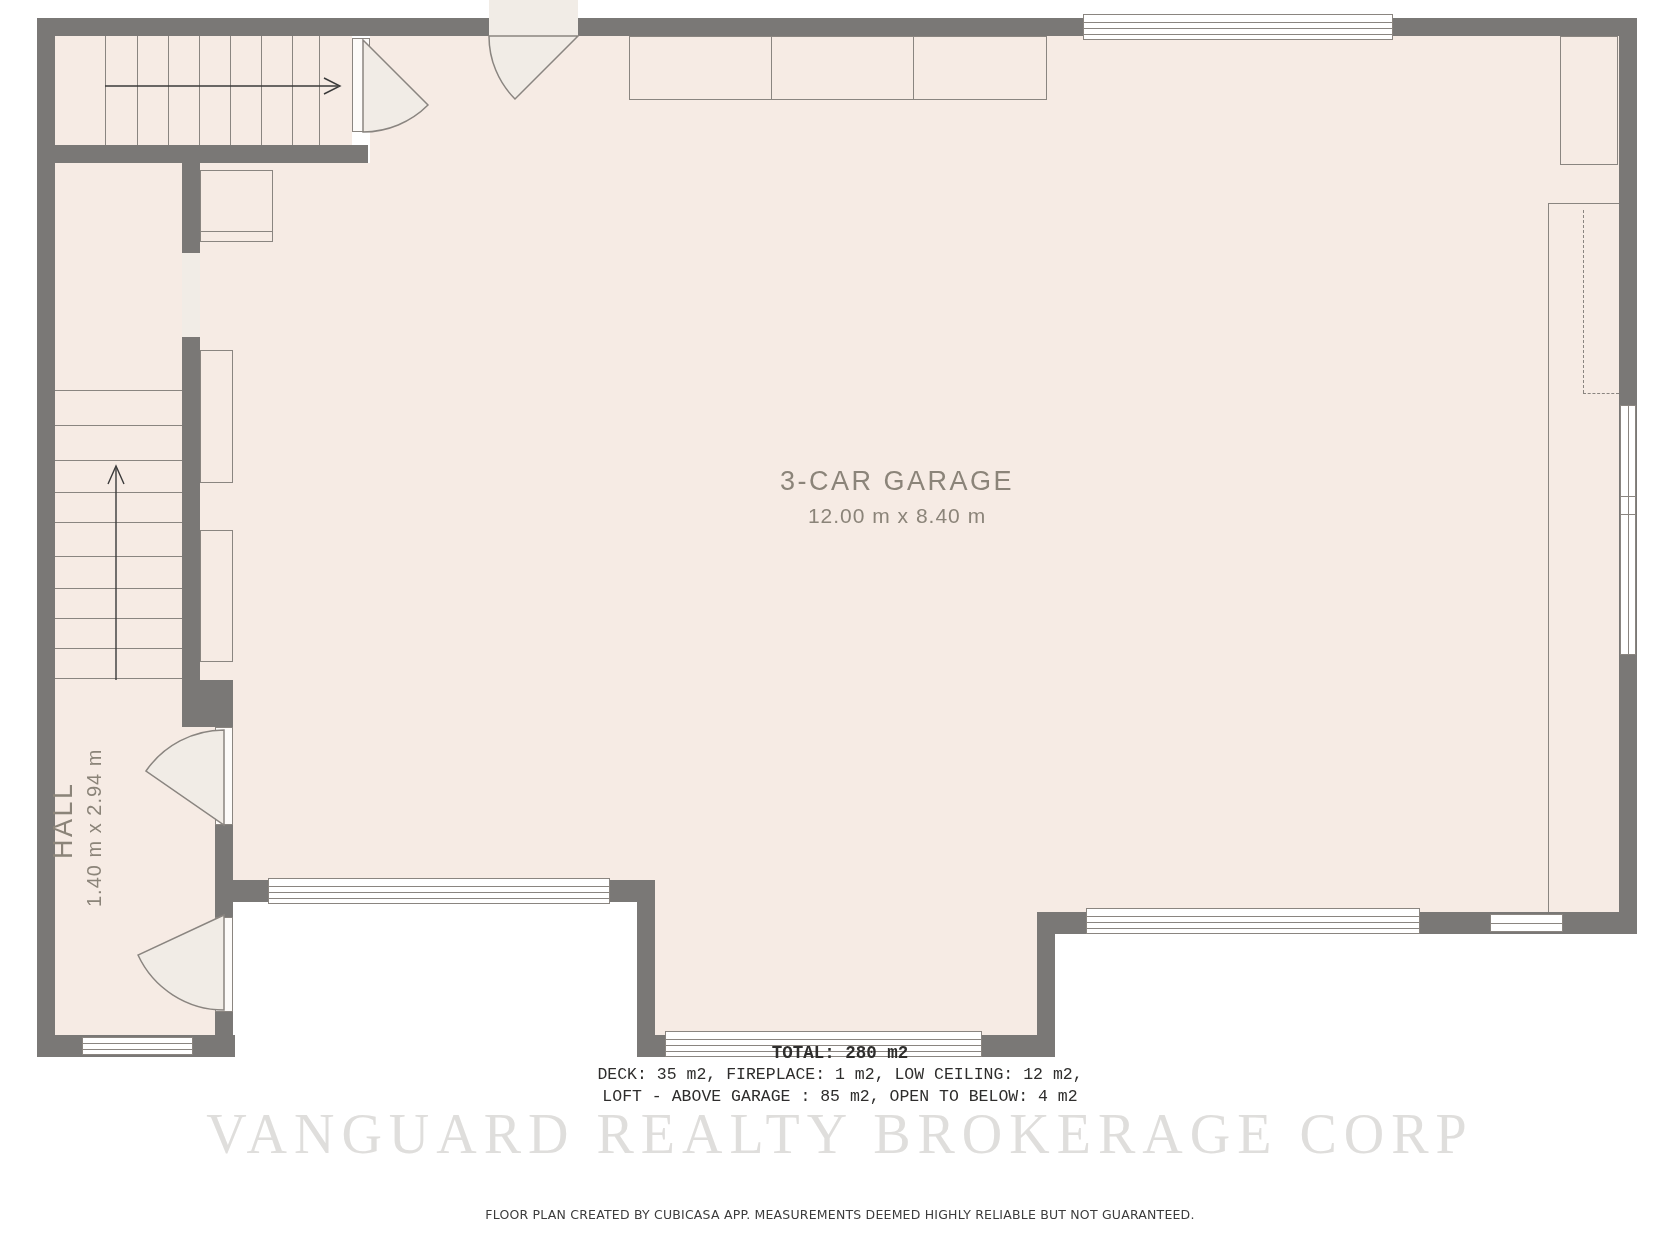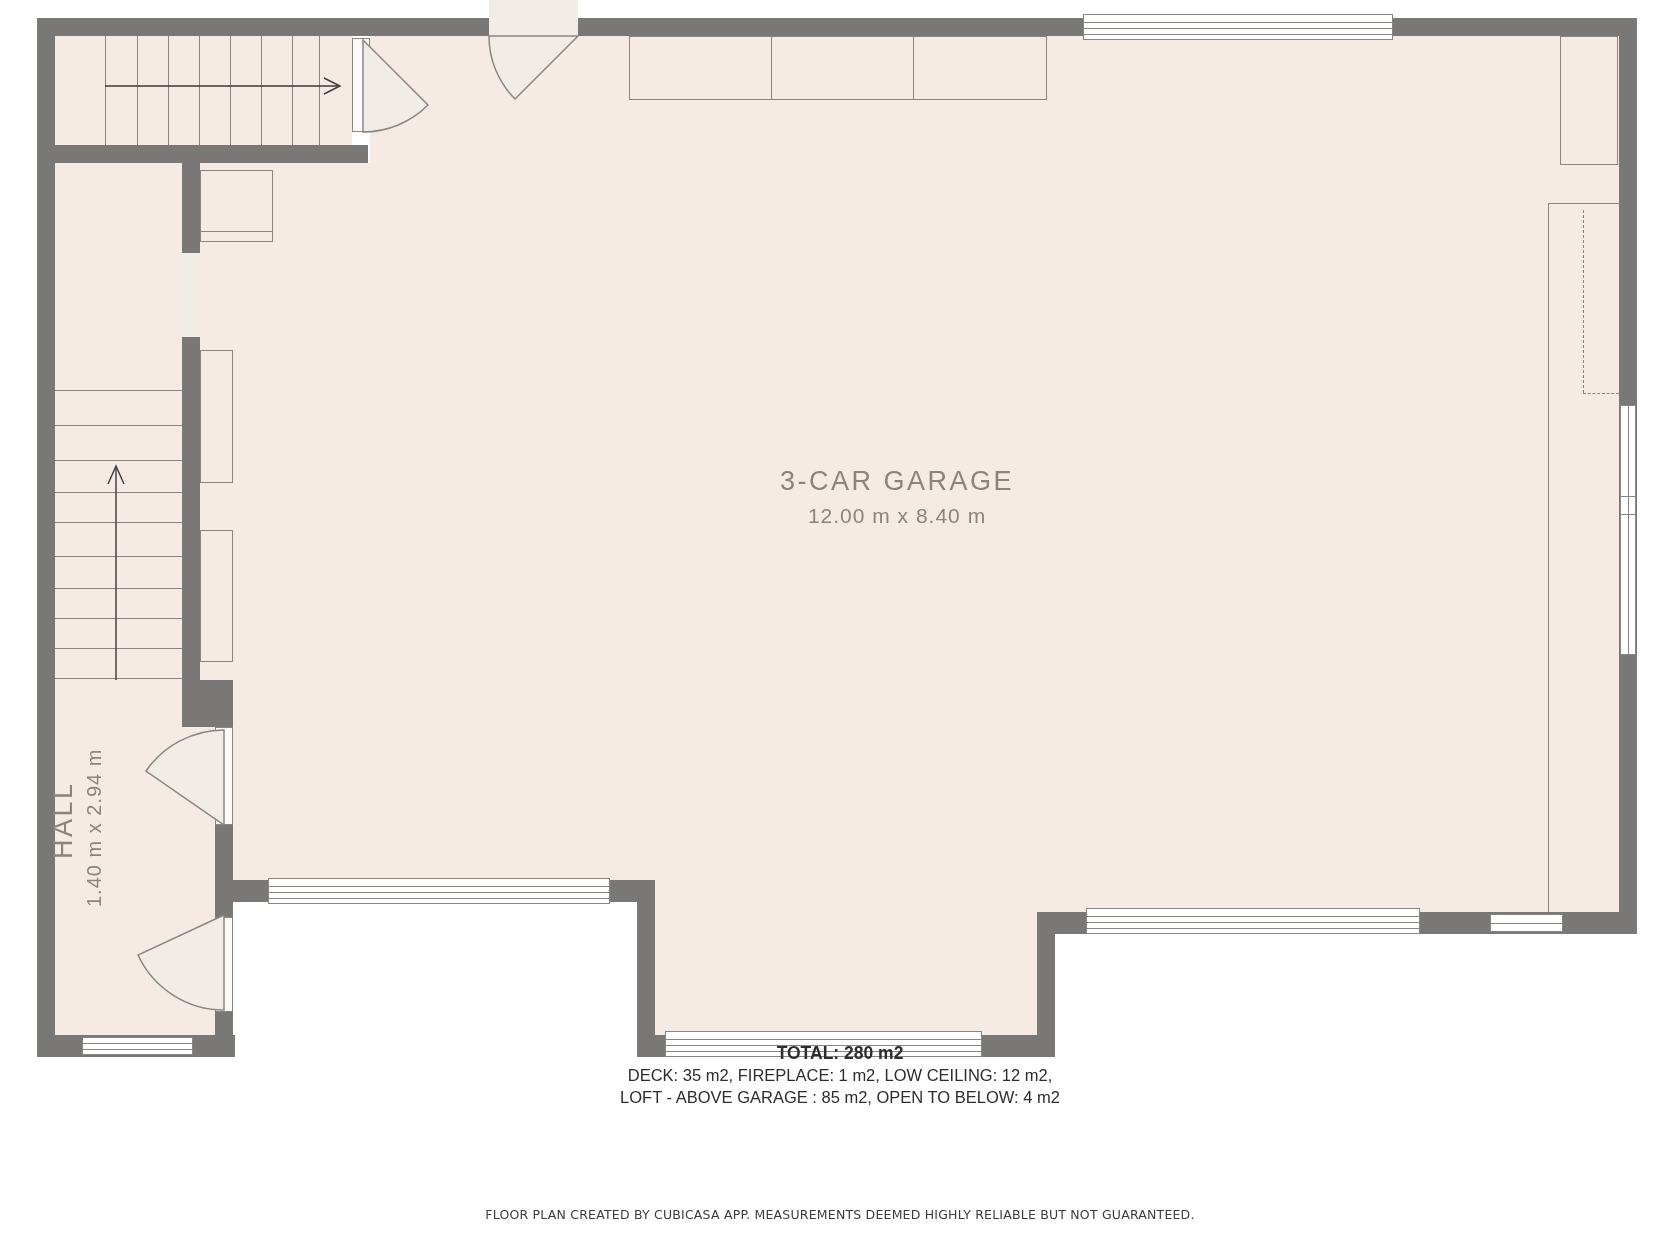--- a/index.html
+++ b/index.html
@@ -33,35 +33,36 @@
   .arrow polyline,.arrow line{stroke:#3a3a3a;stroke-width:1.4;fill:none;}
   .room-label{position:absolute;color:var(--label);text-align:center;z-index:3;}
   .room-label .nm{font-size:27px;letter-spacing:2.5px;}
   .room-label .dm{font-size:21px;letter-spacing:1px;margin-top:7px;}
   #hall-label{display:flex;flex-direction:row;gap:4px;align-items:stretch;}
   #hall-label span{writing-mode:vertical-rl;transform:rotate(180deg);height:100%;
                    text-align:center;color:var(--label);display:block;}
   #hall-label .nm{font-size:27px;letter-spacing:2.5px;}
   #hall-label .dm{font-size:20px;letter-spacing:1px;}
   .summary{position:absolute;left:0;top:1042px;width:1680px;text-align:center;
-           font-family:Liberation Sans, sans-serif;color:var(--text);font-size:16.5px;
+           font-family:Liberation Mono, monospace;color:var(--text);font-size:16.5px;
            line-height:22px;z-index:2;}
   .summary .total{font-weight:bold;font-size:17.5px;}
   .disclaimer{position:absolute;left:0;top:1207px;width:1680px;text-align:center;
               font-family:"DejaVu Sans",sans-serif;font-size:12.5px;letter-spacing:.2px;
               color:#3c3c3c;z-index:2;}
   .watermark{position:absolute;left:0;top:1102px;width:1680px;text-align:center;
              font-family:"Liberation Serif",serif;font-size:56px;letter-spacing:7px;
              color:var(--wm);opacity:.65;z-index:1;white-space:nowrap;}
 </style>
 </head>
 <body>
 
 <div id="plan">
 
+  <div class="watermark">VANGUARD REALTY BROKERAGE CORP</div>
 
   <div class="floor" style="left:55px;top:36px;width:297px;height:109px;"></div>
   <div class="floor" style="left:55px;top:163px;width:127px;height:519px;"></div>
   <div class="floor" style="left:55px;top:682px;width:160px;height:353px;"></div>
   <div class="floor" style="left:370px;top:36px;width:1249px;height:127px;"></div>
   <div class="floor" style="left:200px;top:163px;width:1419px;height:717px;"></div>
   <div class="floor" style="left:637px;top:880px;width:418px;height:177px;"></div>
   <div class="floor" style="left:1055px;top:880px;width:582px;height:54px;"></div>
   <div class="floor light" style="left:489px;top:0;width:89px;height:36px;"></div>
 

